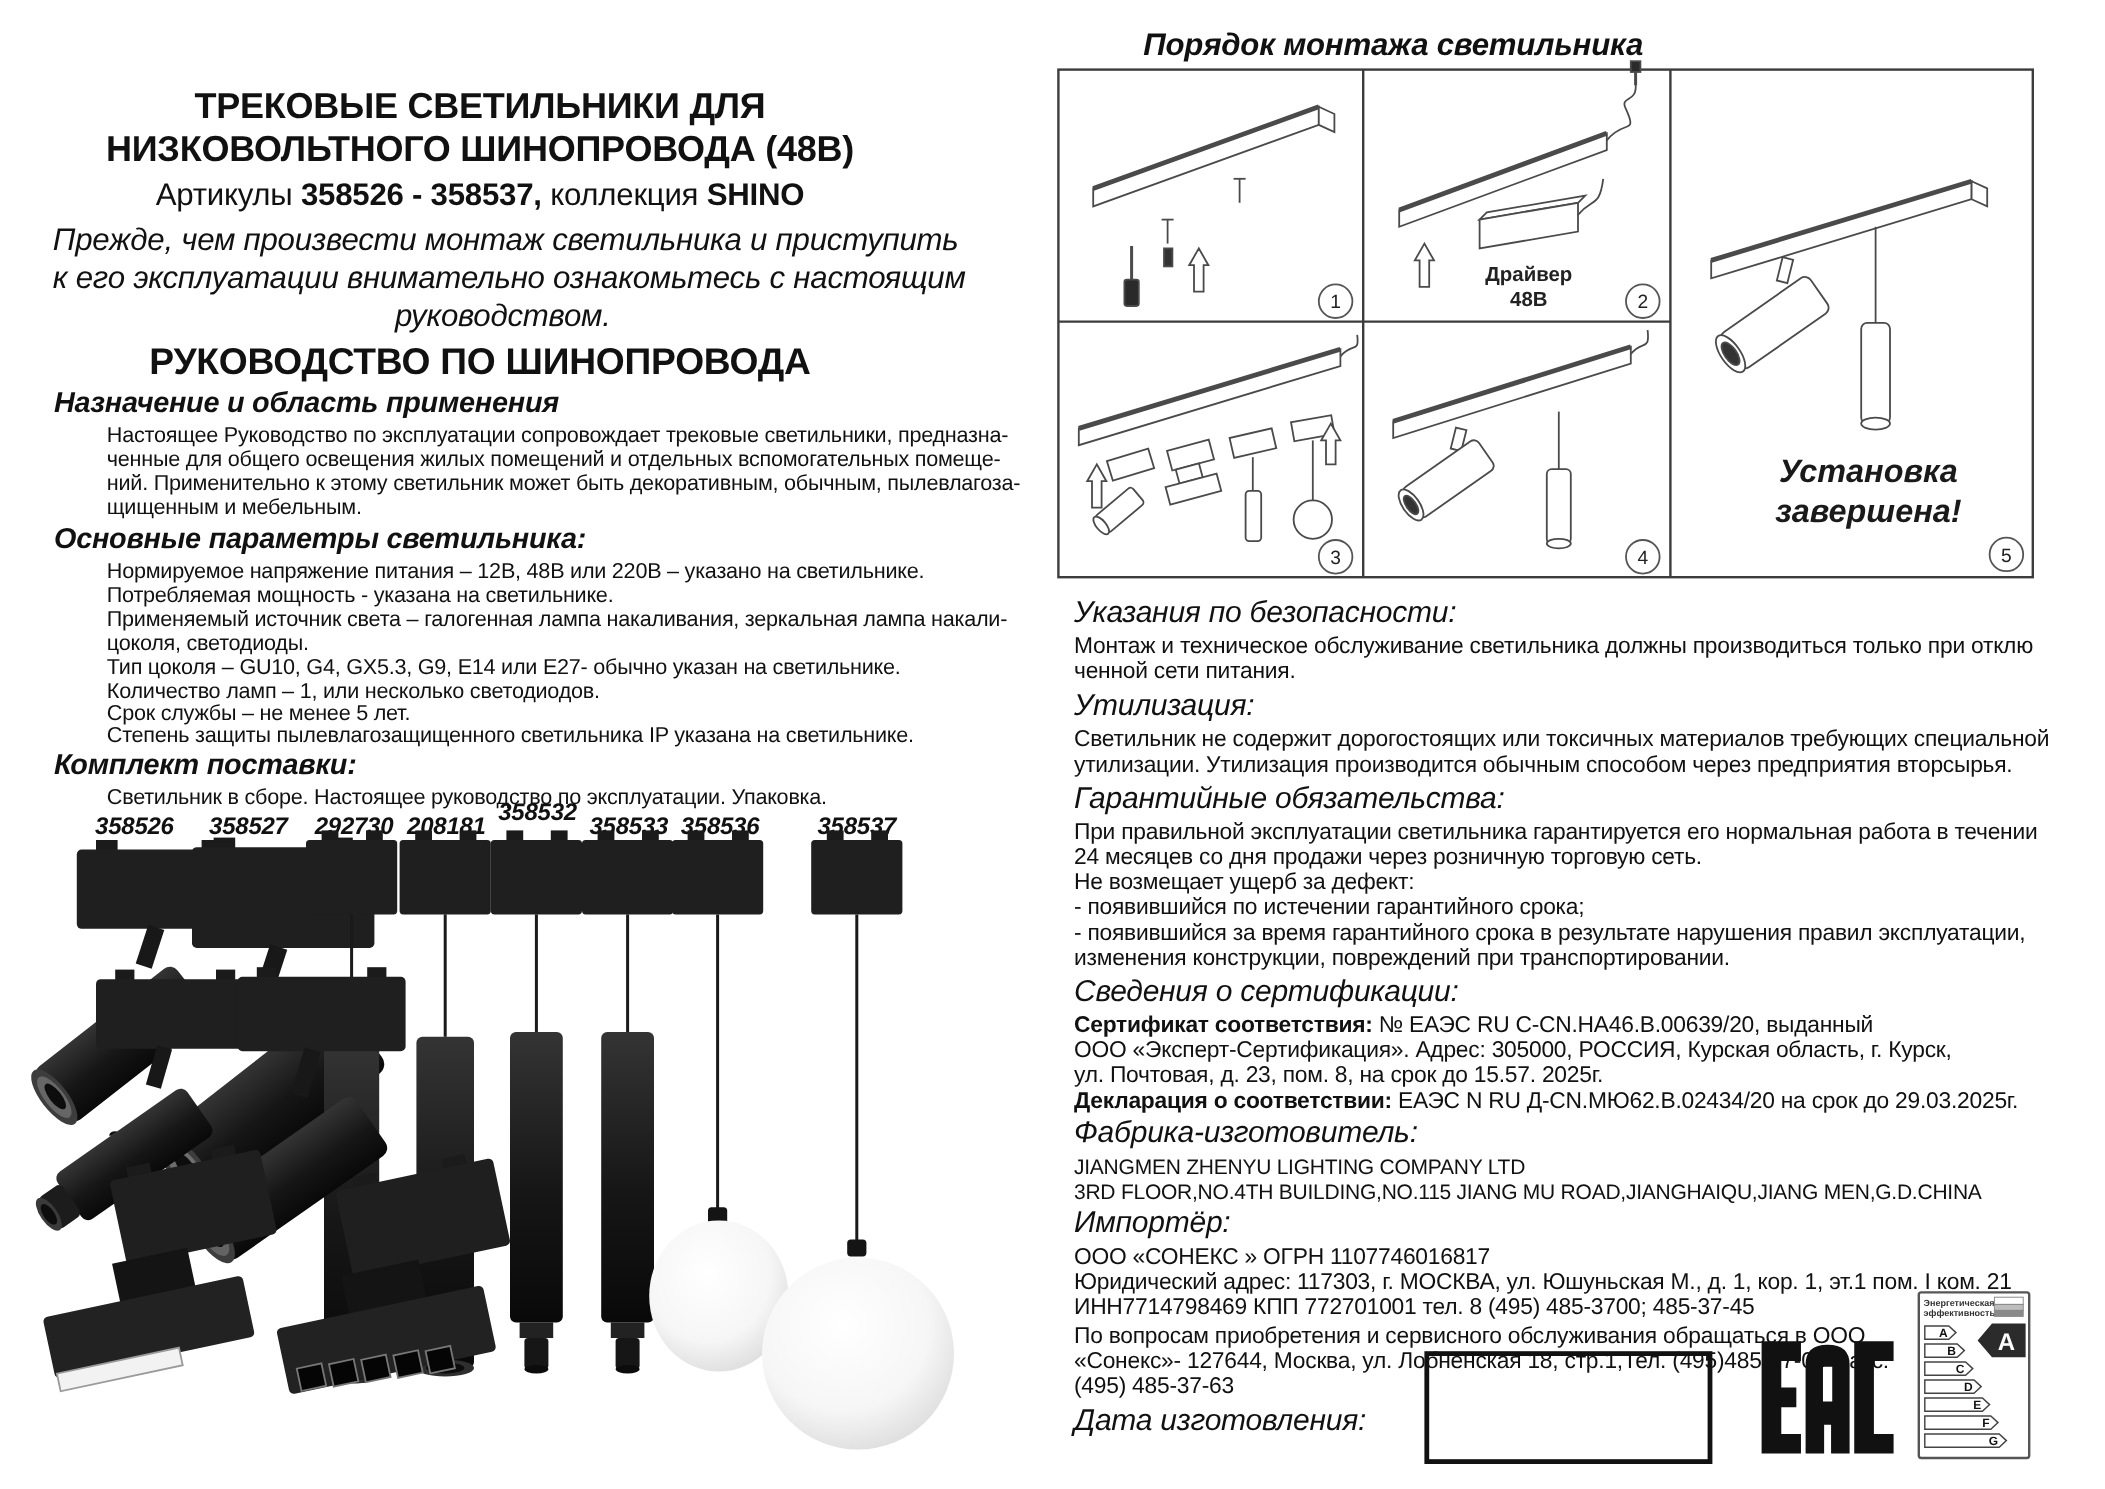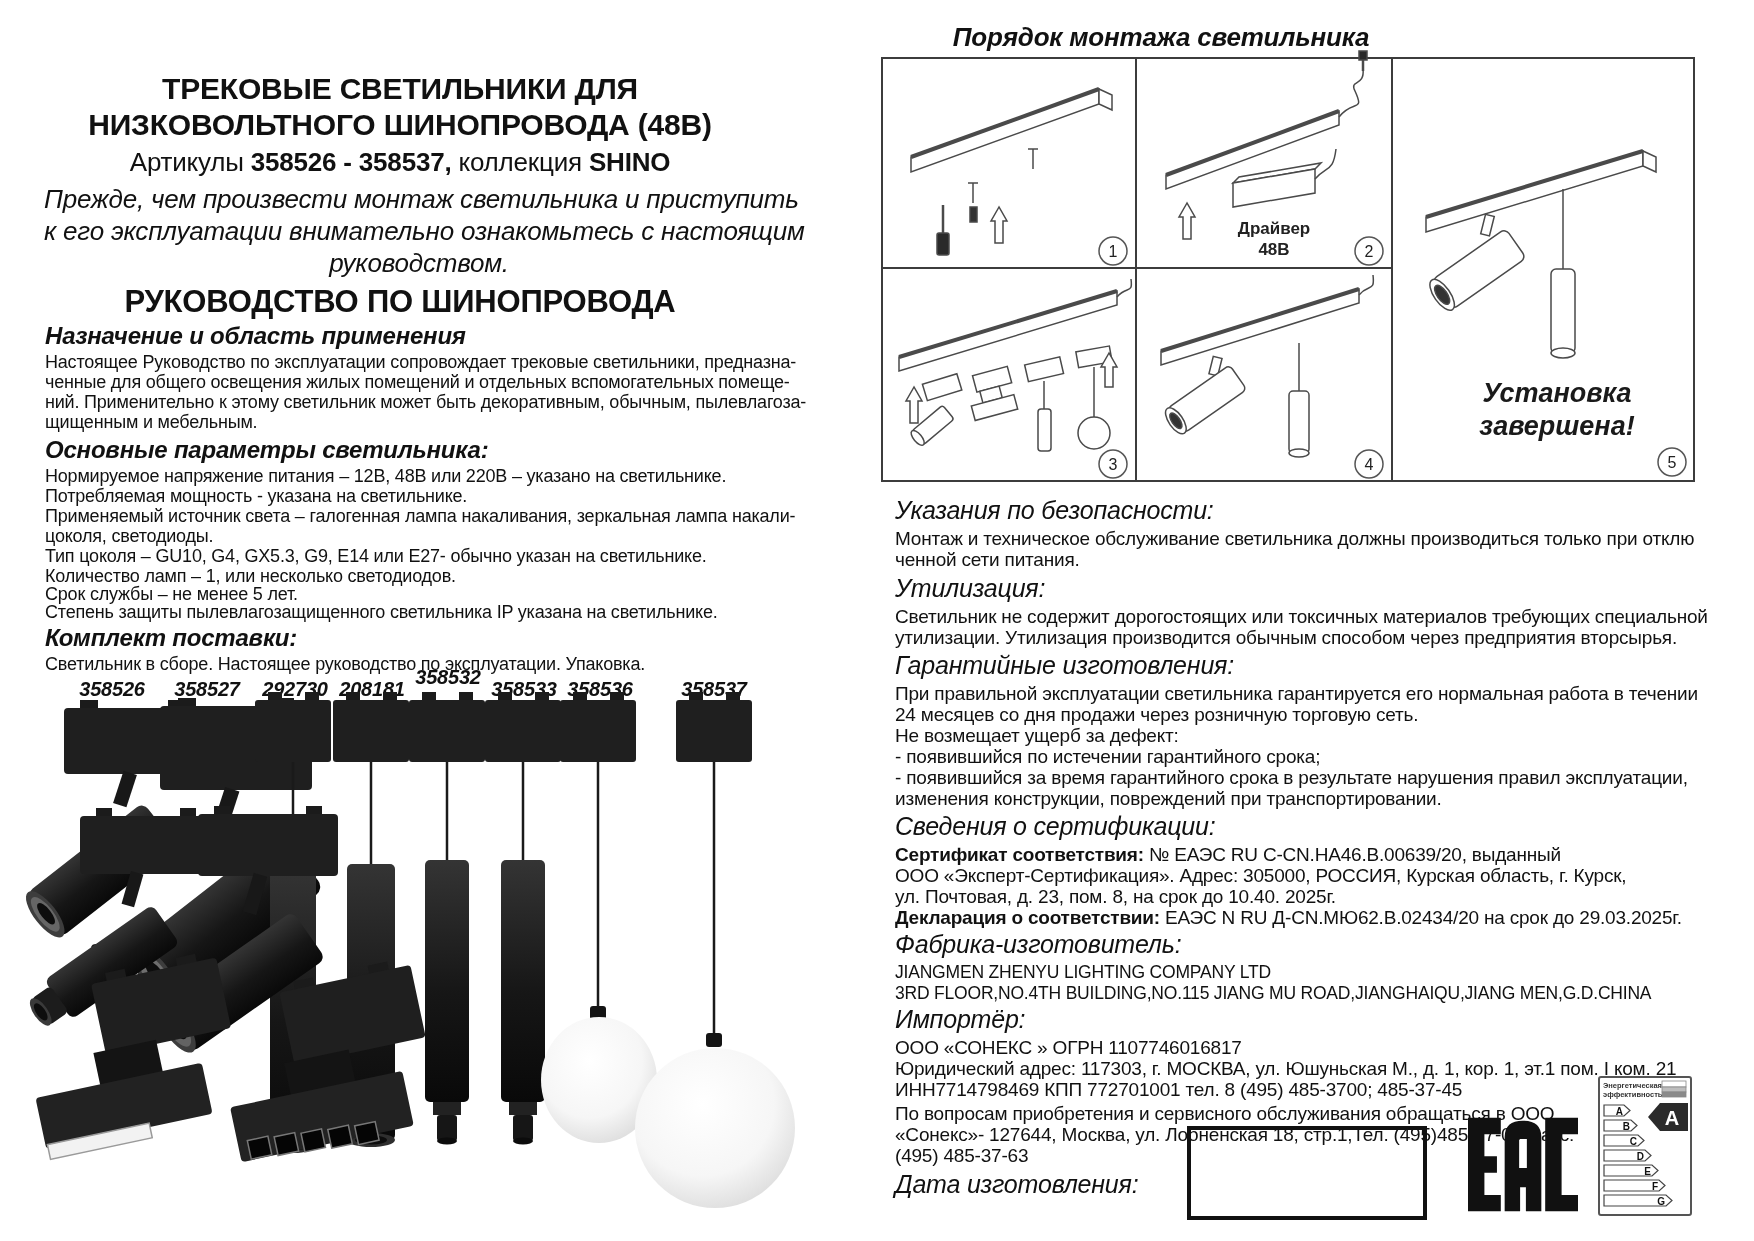--- a/index.html
+++ b/index.html
@@ -5,21 +5,21 @@
   html,body{margin:0;padding:0;background:#fff;}
   .page{position:relative;width:1754px;height:1241px;background:#fff;overflow:hidden;
         font-family:"Liberation Sans",sans-serif;color:#111;}
   .t{position:absolute;white-space:nowrap;letter-spacing:-0.2px;}
   .ctr{text-align:center;white-space:nowrap;}
   .h1{font-size:30px;font-weight:bold;}
   .sub{font-size:26px;}
   .sub b{font-weight:bold;}
   .notice{font-size:26px;font-style:italic;margin-left:19px;}
   .h2{font-size:24px;font-weight:bold;font-style:italic;}
-  .b18{font-size:18px;}
+  .b18{font-size:18px;margin-left:44px;}
   .b19{font-size:19px;}
   .b17{font-size:17.5px;}
   .hr{font-size:25px;font-style:italic;}
   .lbl{font-size:20px;font-weight:bold;font-style:italic;width:96px;text-align:center;}
   .mh{font-size:26px;font-weight:bold;font-style:italic;}
   .datebox{position:absolute;border:4px solid #111;}
   svg{position:absolute;overflow:visible;}
   svg text{font-family:"Liberation Sans",sans-serif;}
 </style>
 </head>
@@ -339,32 +339,32 @@
   </svg>
 
   <div class="t hr" style="left:895px;top:496px">Указания по  безопасности:</div>
   <div class="t b19" style="left:895px;top:528px">Монтаж и техническое обслуживание светильника должны производиться только при отклю</div>
   <div class="t b19" style="left:895px;top:549px">ченной сети питания.</div>
 
   <div class="t hr" style="left:895px;top:574px">Утилизация:</div>
   <div class="t b19" style="left:895px;top:606px">Светильник не содержит дорогостоящих или токсичных материалов требующих специальной</div>
   <div class="t b19" style="left:895px;top:627px">утилизации. Утилизация производится обычным способом через предприятия вторсырья.</div>
 
-  <div class="t hr" style="left:895px;top:651px">Гарантийные изготовления:</div>
+  <div class="t hr" style="left:895px;top:651px">Гарантийные обязательства:</div>
   <div class="t b19" style="left:895px;top:683px">При правильной эксплуатации светильника гарантируется его нормальная работа в течении</div>
   <div class="t b19" style="left:895px;top:704px">24 месяцев со дня продажи через розничную торговую сеть.</div>
   <div class="t b19" style="left:895px;top:725px">Не возмещает ущерб за дефект:</div>
   <div class="t b19" style="left:895px;top:746px">- появившийся по истечении гарантийного срока;</div>
   <div class="t b19" style="left:895px;top:767px">- появившийся за время гарантийного срока в результате нарушения правил эксплуатации,</div>
   <div class="t b19" style="left:895px;top:788px">изменения конструкции, повреждений при транспортировании.</div>
 
   <div class="t hr" style="left:895px;top:812px">Сведения о сертификации:</div>
   <div class="t b19" style="left:895px;top:844px"><b>Сертификат соответствия:</b><span> № ЕАЭС RU С-CN.НА46.В.00639/20, выданный</span></div>
   <div class="t b19" style="left:895px;top:865px">ООО «Эксперт-Сертификация». Адрес: 305000, РОССИЯ, Курская область, г. Курск,</div>
-  <div class="t b19" style="left:895px;top:886px">ул. Почтовая, д. 23, пом. 8, на срок до 10.40. 2025г.</div>
+  <div class="t b19" style="left:895px;top:886px">ул. Почтовая, д. 23, пом. 8, на срок до 15.57. 2025г.</div>
   <div class="t b19" style="left:895px;top:907px"><b>Декларация о соответствии:</b><span> ЕАЭС N RU Д-CN.МЮ62.В.02434/20 на срок до 29.03.2025г.</span></div>
 
   <div class="t hr" style="left:895px;top:930px">Фабрика-изготовитель:</div>
   <div class="t b17" style="left:895px;top:962px">JIANGMEN ZHENYU LIGHTING COMPANY LTD</div>
   <div class="t b17" style="left:895px;top:983px">3RD FLOOR,NO.4TH BUILDING,NO.115 JIANG MU ROAD,JIANGHAIQU,JIANG MEN,G.D.CHINA</div>
 
   <div class="t hr" style="left:895px;top:1005px">Импортёр:</div>
   <div class="t b19" style="left:895px;top:1037px">ООО «СОНЕКС » ОГРН 1107746016817</div>
   <div class="t b19" style="left:895px;top:1058px">Юридический адрес:  117303, г. МОСКВА, ул. Юшуньская М., д. 1, кор. 1, эт.1 пом. I ком. 21</div>
   <div class="t b19" style="left:895px;top:1079px">ИНН7714798469 КПП 772701001   тел. 8 (495) 485-3700; 485-37-45</div>

